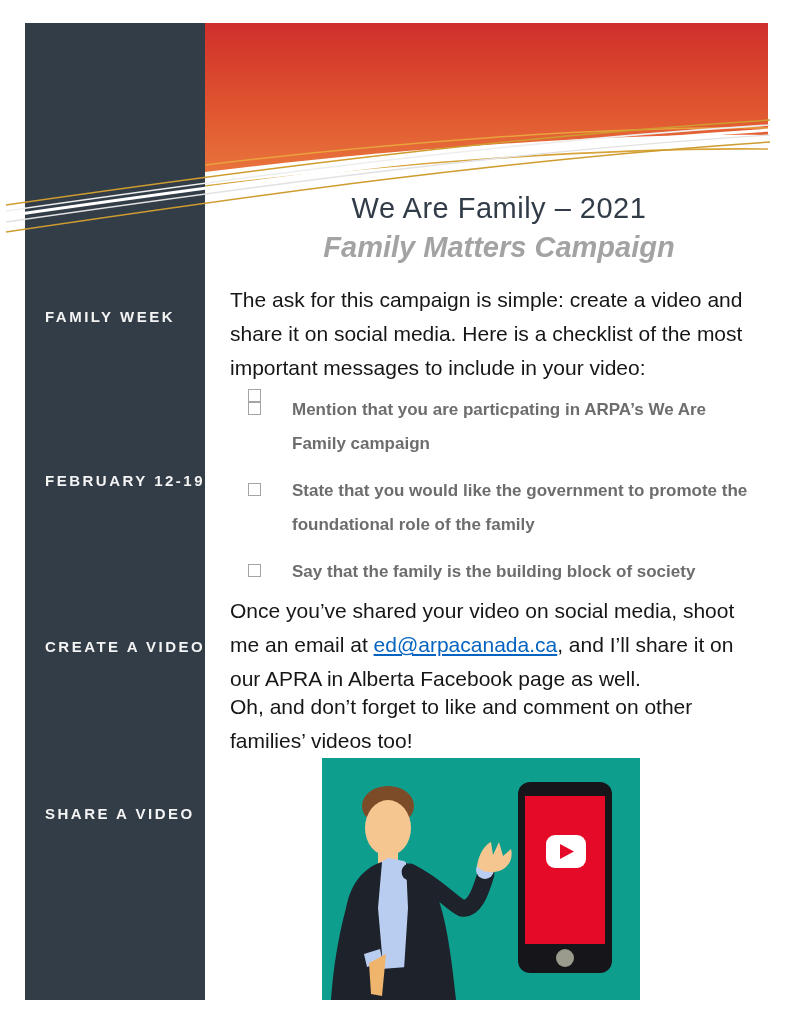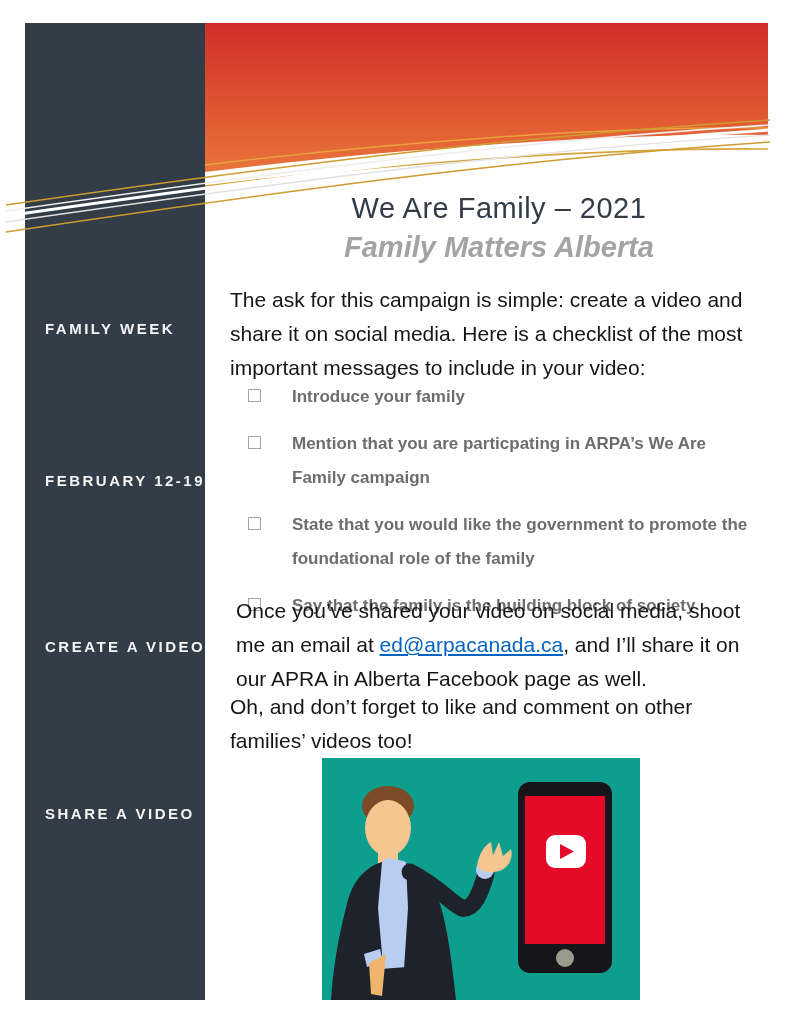--- a/index.html
+++ b/index.html
@@ -11,21 +11,21 @@
   
   .sidebar {
     position:absolute; left:25px; top:23px; width:180px; height:977px;
     background:#333d47; z-index:1;
   }
   .sidebar-item {
     position:absolute; left:20px; width:155px;
     color:#f4f4f4; font-size:15px; font-weight:bold; letter-spacing:2.5px;
     white-space:nowrap;
   }
-  .si-0 { top:285px;margin-top:12px; }
+  .si-0 { top:285px; }
   .si-1 { top:449px; }
   .si-2 { top:615px;text-align:center; }
   .si-3 { top:782px; }
   
   .banner-svg { position:absolute; left:205px; top:23px; z-index:2; }
   .swoosh-svg { position:absolute; left:0; top:110px; z-index:3; pointer-events:none; }
   
   .main { position:absolute; left:230px; top:0; width:538px; z-index:4; }
   .title {
     position:absolute; top:192px; left:0; width:100%; text-align:center;
@@ -33,21 +33,21 @@
   }
   .subtitle {
     position:absolute; top:231px; left:0; width:100%; text-align:center;
     font-size:29px; font-weight:bold; font-style:italic; color:#a3a3a3;
   }
   .para {
     position:absolute; left:0; width:538px;
     font-size:21px; line-height:34px; color:#161616;
   }
   .p-intro  { top:283px; }
-  .p-outro1 { top:594px;margin-left:6px; }
+  .p-outro1 { top:594px; }
   .p-outro2 { top:690px; }
   .email-link { color:#0563c1; text-decoration:underline; cursor:pointer; }
   .checklist { position:absolute; top:380px; left:18px; width:510px; }
   .check-item {
     position:relative; padding-left:44px; margin-bottom:13px;
     font-size:17px; font-weight:bold; color:#6d6d6d; line-height:34px;
   }
   .checkbox {
     position:absolute; left:0; top:9px; width:13px; height:13px;
     border:1.5px solid #a5a5a5; background:transparent; display:inline-block;
@@ -84,28 +84,27 @@
 <svg class="swoosh-svg" width="791" height="150" viewBox="0 0 791 150">
   <path d="M6,95  C250,60 500,27 770,10" fill="none" stroke="#cf9c30" stroke-width="1.5"></path>
   <path d="M6,101 C250,66 500,32 770,15" fill="none" stroke="#eeeeee" stroke-width="1.6"></path>
   <path d="M6,106 C250,71 500,37 770,20" fill="none" stroke="#ffffff" stroke-width="3"></path>
   <path d="M6,112 C250,77 500,42 770,25" fill="none" stroke="#e2e2e2" stroke-width="1.4"></path>
   <path d="M6,122 C250,86 500,50 770,32" fill="none" stroke="#cf9c30" stroke-width="1.5"></path>
 </svg>
 
 <div class="main">
   <div class="title">We Are Family – 2021</div>
-  <div class="subtitle">Family Matters Alberta</div>
+  <div class="subtitle">Family Matters Campaign</div>
 
   <div class="para p-intro">The ask for this campaign is simple: create a video and share it on social media. Here is a checklist of the most important messages to include in your video:</div>
 
   <div class="checklist">
     <div class="check-item">
       <span class="checkbox"></span>
-      <span>Introduce your family</span>
     </div>
     <div class="check-item">
       <span class="checkbox"></span>
       <span>Mention that you are particpating in ARPA’s We Are Family campaign</span>
     </div>
     <div class="check-item">
       <span class="checkbox"></span>
       <span>State that you would like the government to promote the foundational role of the family</span>
     </div>
     <div class="check-item">

